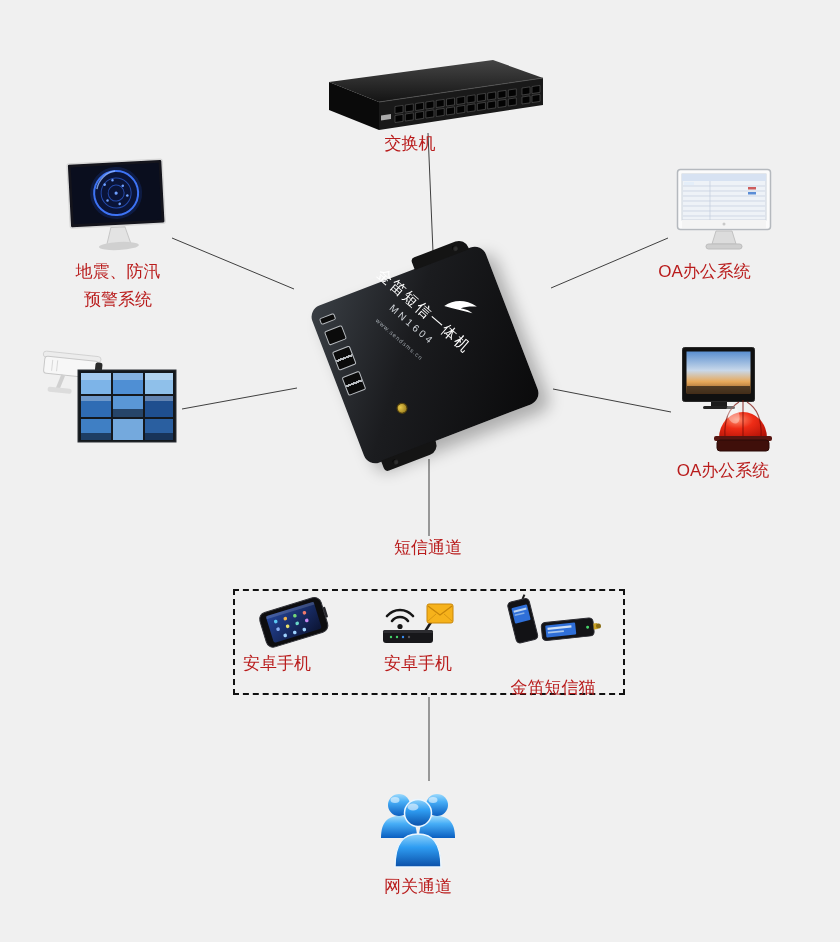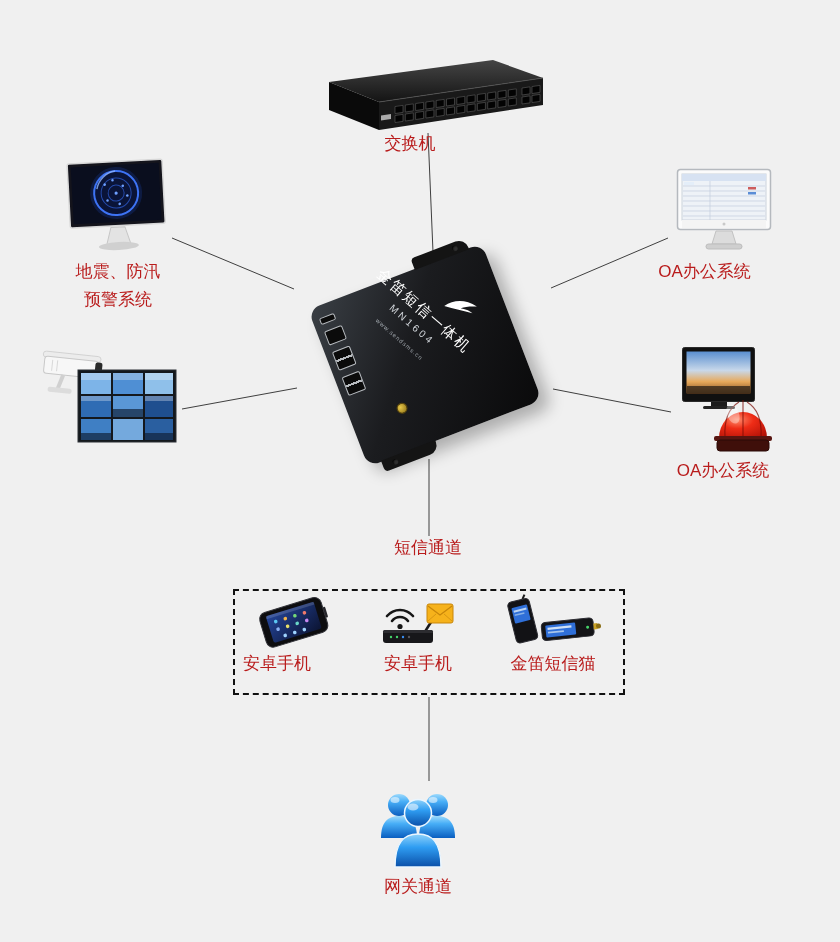--- a/index.html
+++ b/index.html
@@ -345,21 +345,21 @@
         <rect x="42" y="26" width="52" height="18" rx="4" fill="#141417" stroke="#2e2e34"></rect>
         <rect x="46" y="29" width="30" height="12" rx="1" fill="#2f6fd8"></rect>
         <rect x="48" y="31.5" width="24" height="2.2" fill="#cfe0f5"></rect>
         <rect x="48" y="35.5" width="16" height="1.8" fill="#a8c6ec"></rect>
         <circle cx="88" cy="35" r="1.5" fill="#46d46a"></circle>
         <rect x="94" y="32" width="4" height="6" fill="#c9a227"></rect>
         <circle cx="99" cy="35" r="2.5" fill="#8a6d14"></circle>
       </g>
     </svg>
   </div>
-  <div class="label" style="left:503px;top:654px;width:100px">金笛短信猫</div>
+  <div class="label" style="left:503px;top:678px;width:100px">金笛短信猫</div>
 
   <div class="node" style="left:376px;top:781px">
     <svg width="84" height="88" viewBox="0 0 84 88">
       <defs>
         <linearGradient id="pplG" x1="0" y1="0" x2="0" y2="1">
           <stop offset="0" stop-color="#9ddafc"></stop>
             <stop offset="0.35" stop-color="#47aef7"></stop>
             <stop offset="1" stop-color="#0a5ec0"></stop>
         </linearGradient>
         <linearGradient id="pplG2" x1="0" y1="0" x2="0" y2="1">

